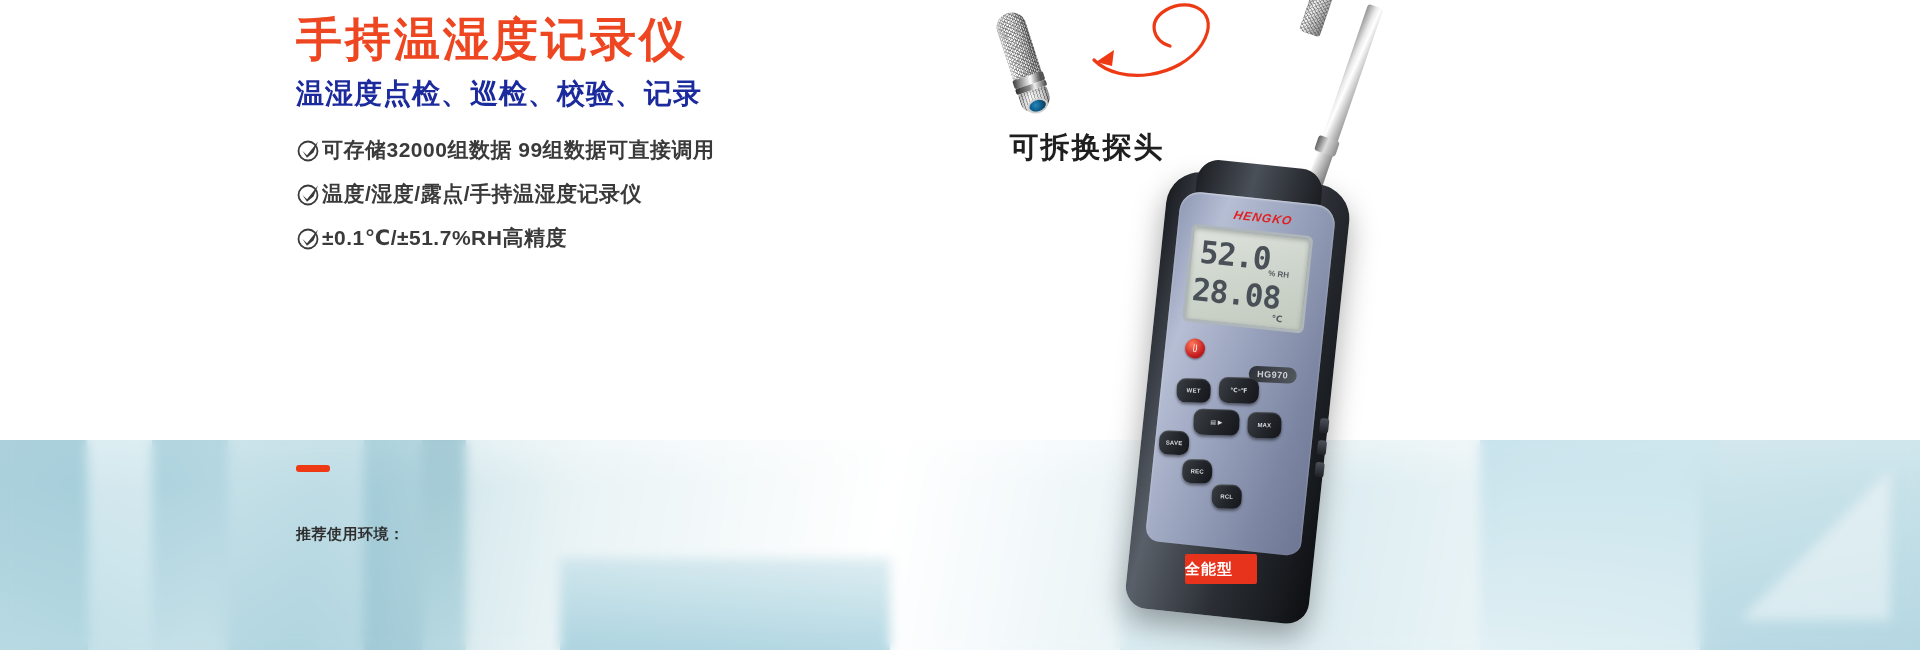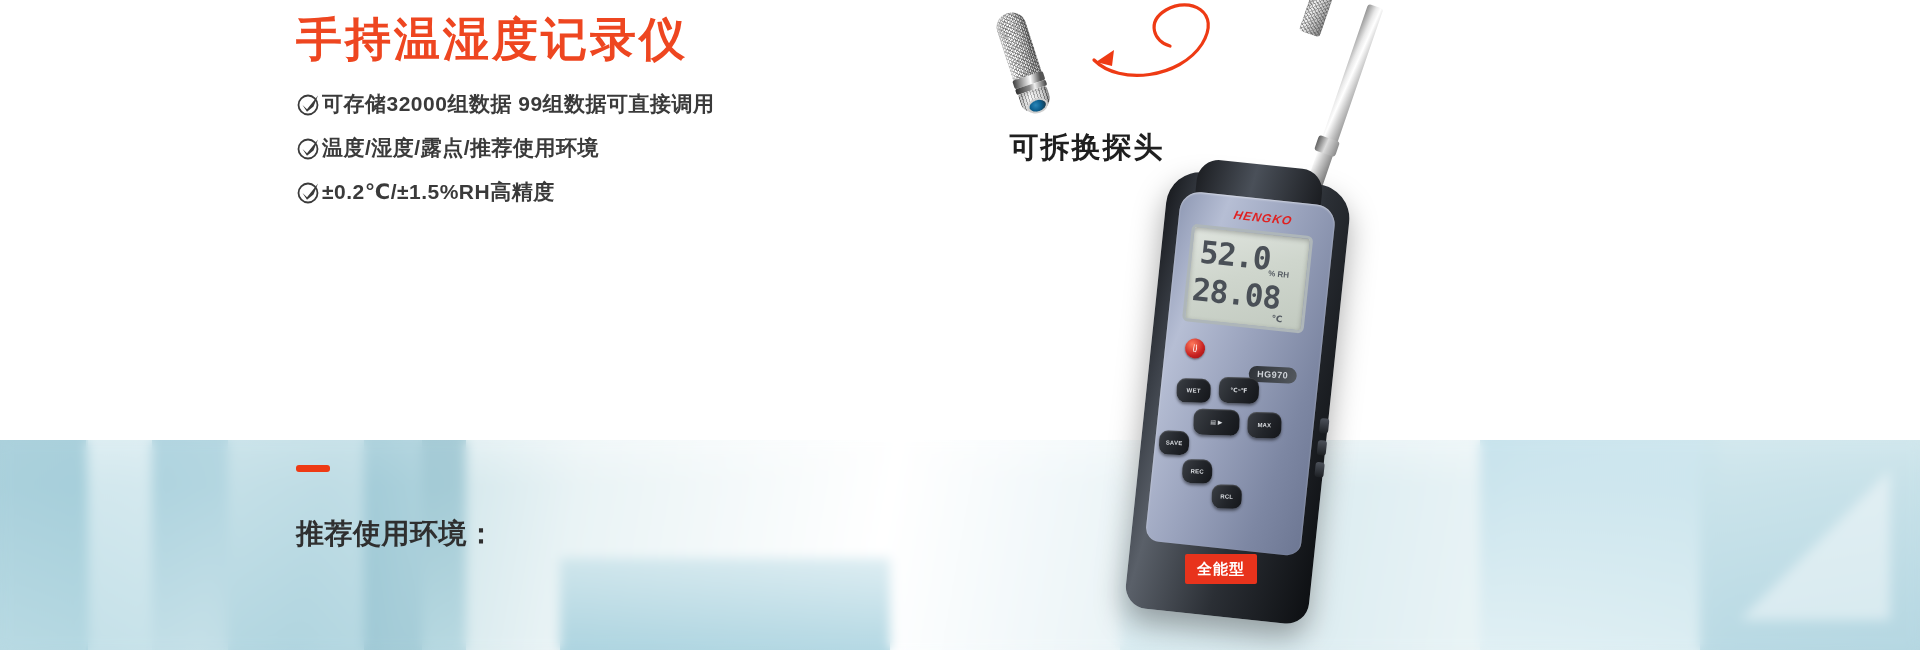--- a/index.html
+++ b/index.html
@@ -62,21 +62,21 @@
     white-space:nowrap;
   }
 
   
   .red-dash {
     position:absolute; left:296px; top:465px;
     width:34px; height:7px; background:#ee3a14; border-radius:3px;
   }
   .env-block { position:absolute; left:296px; top:515px; }
   .env-line {
-    color:#2f2f2f; font-size:28px; font-weight:bold; letter-spacing:.5px;
+    color:#2f2f2f; font-size:15px; font-weight:bold; letter-spacing:.5px;
     line-height:38px; white-space:nowrap;
   }
   .env-line.indent { padding-left:12px; }
 
   
   .probe-wrap { position:absolute; left:990px; top:6px; width:120px; height:120px; }
   .probe {
     position:absolute; left:18px; top:4px; width:34px; height:104px;
     transform:rotate(-18deg); transform-origin:50% 50%;
   }
@@ -217,21 +217,21 @@
   .k-rec   { left:30px;  top:266px; width:30px; height:24px; transform:rotate(-4deg); }
   .k-rcl   { left:62px;  top:288px; width:30px; height:24px; transform:rotate(-4deg); }
   .side-btns { position:absolute; right:-2px; top:232px; width:10px; height:86px; }
   .side-btn {
     width:9px; height:15px; margin-bottom:7px; border-radius:3px;
     background:linear-gradient(180deg,#4c515a,#1d2024);
   }
   .badge {
     position:absolute; left:1185px; top:554px; width:72px; height:30px;
     background:#e8331c; color:#ffffff; font-size:15px; font-weight:bold;
-    text-align:center; line-height:30px; letter-spacing:1px; border-radius:2px;
+    line-height:30px; letter-spacing:1px; border-radius:2px;
   }
 </style>
 </head>
 <body>
 
 <div id="banner">
 
   <div class="photo-band">
     <div class="band-shape bs1"></div>
     <div class="band-shape bs2"></div>
@@ -242,51 +242,52 @@
     <div class="band-shape bs7"></div>
     <div class="band-shape bs8"></div>
     <div class="band-shape bs9"></div>
     <div class="band-shape bs10"></div>
     <div class="band-shape bs11"></div>
     <div class="band-blur"></div>
   </div>
 
   <div class="text-col">
     <div class="main-title">手持温湿度记录仪</div>
+    <div class="sub-title">温湿度点检、巡检、校验、记录</div>
 
     <div class="feature-list">
 
       <div class="feature-row">
         <span class="check-icon">
           <svg width="26" height="26" viewBox="0 0 26 26">
             <circle cx="12" cy="14" r="9.5" fill="none" stroke="#3a3a3a" stroke-width="1.8"></circle>
             <path d="M6.5 14 L11 18.2 L22 4.5 L17.5 15.5 L11 20.8 Z" fill="#3a3a3a"></path>
           </svg>
         </span>
         <span class="feature-text">可存储32000组数据  99组数据可直接调用</span>
       </div>
 
       <div class="feature-row">
         <span class="check-icon">
           <svg width="26" height="26" viewBox="0 0 26 26">
             <circle cx="12" cy="14" r="9.5" fill="none" stroke="#3a3a3a" stroke-width="1.8"></circle>
             <path d="M6.5 14 L11 18.2 L22 4.5 L17.5 15.5 L11 20.8 Z" fill="#3a3a3a"></path>
           </svg>
         </span>
-        <span class="feature-text">温度/湿度/露点/推荐使用环境</span>
+        <span class="feature-text">温度/湿度/露点/手持温湿度记录仪</span>
       </div>
 
       <div class="feature-row">
         <span class="check-icon">
           <svg width="26" height="26" viewBox="0 0 26 26">
             <circle cx="12" cy="14" r="9.5" fill="none" stroke="#3a3a3a" stroke-width="1.8"></circle>
             <path d="M6.5 14 L11 18.2 L22 4.5 L17.5 15.5 L11 20.8 Z" fill="#3a3a3a"></path>
           </svg>
         </span>
-        <span class="feature-text">±0.2℃/±1.5%RH高精度</span>
+        <span class="feature-text">±0.1℃/±51.7%RH高精度</span>
       </div>
 
 
 
     </div>
   </div>
 
   <div class="red-dash"></div>
 
   <div class="env-block">

